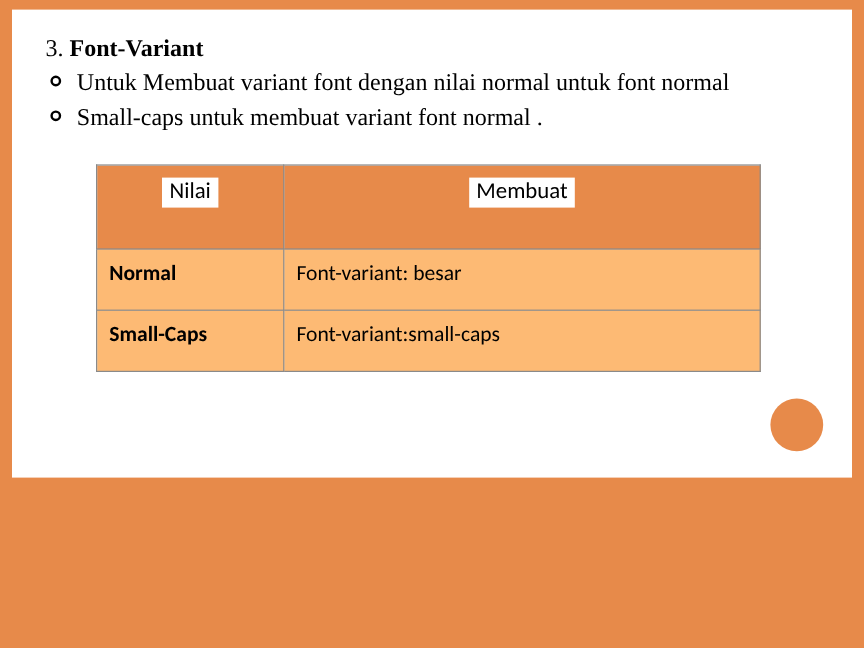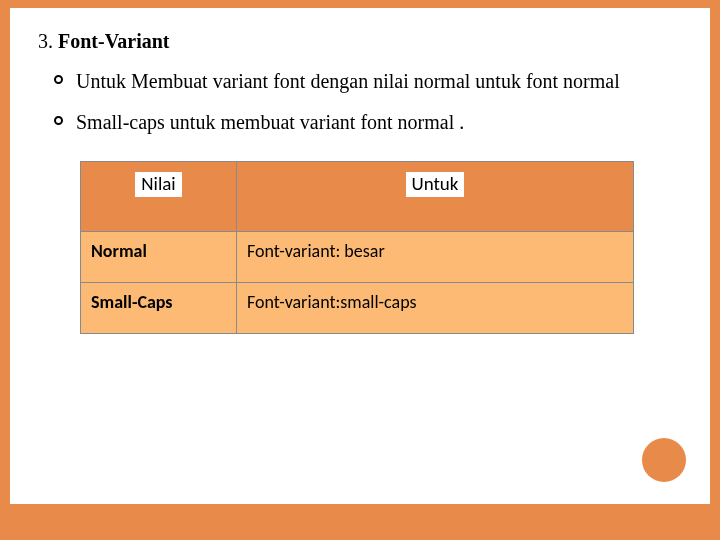--- a/index.html
+++ b/index.html
@@ -6,21 +6,21 @@
   body{
     width:720px;height:540px;
     background:#e78a4a;
     font-family:"Times New Roman", serif;
     position:relative;
     box-sizing:border-box;
   }
   .slide{
     position:absolute;
     left:10px;top:8px;
-    width:700px;height:496px;
+    width:700px;height:390px;
     background:#ffffff;
     box-sizing:border-box;
     padding:22px 28px 0 28px;
   }
   .heading{
     font-size:20px;
     color:#000;
     margin:0 0 4px 0;
   }
   .heading .bold{font-weight:bold}
@@ -28,21 +28,21 @@
     list-style:none;
     margin:0 0 26px 0;
     padding:0;
     font-size:20px;
     color:#000;
     line-height:1.25;
   }
   ul.bullets li{
     position:relative;
     padding-left:22px;
-    margin:16px;
+    margin:4px;
   }
   ul.bullets li::before{
     content:"";
     position:absolute;
     left:0;top:6px;
     width:9px;height:9px;
     border:2px solid #000;
     border-radius:50%;
     box-sizing:border-box;
   }
@@ -107,21 +107,21 @@
     </li>
   </ul>
 
   <table class="tbl">
     <thead>
       <tr>
         <th class="col1">
           <span class="hl">Nilai</span>
         </th>
         <th>
-          <span class="hl">Untuk</span>
+          <span class="hl">Membuat</span>
         </th>
       </tr>
     </thead>
     <tbody>
       <tr>
         <td>Normal</td>
         <td class="example">Font-variant: besar</td>
       </tr>
       <tr>
         <td>Small-Caps</td>

